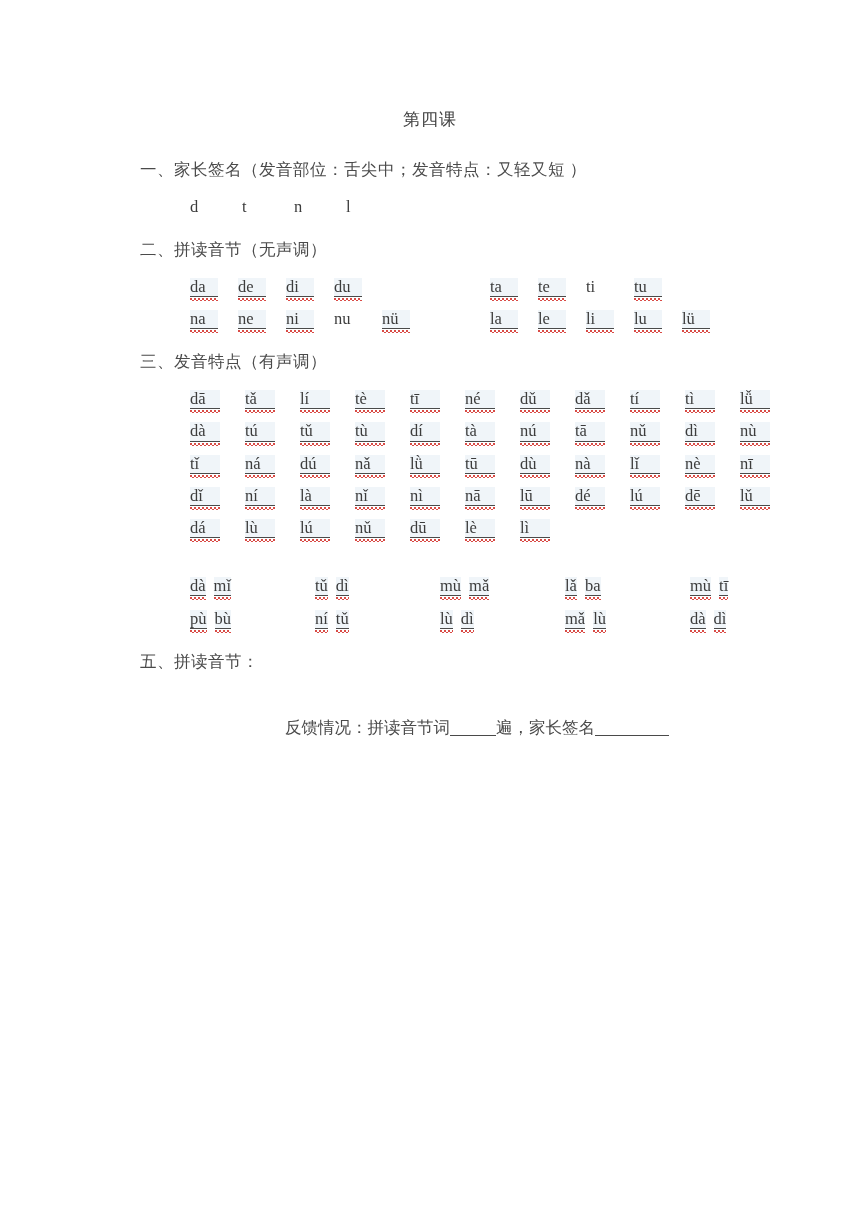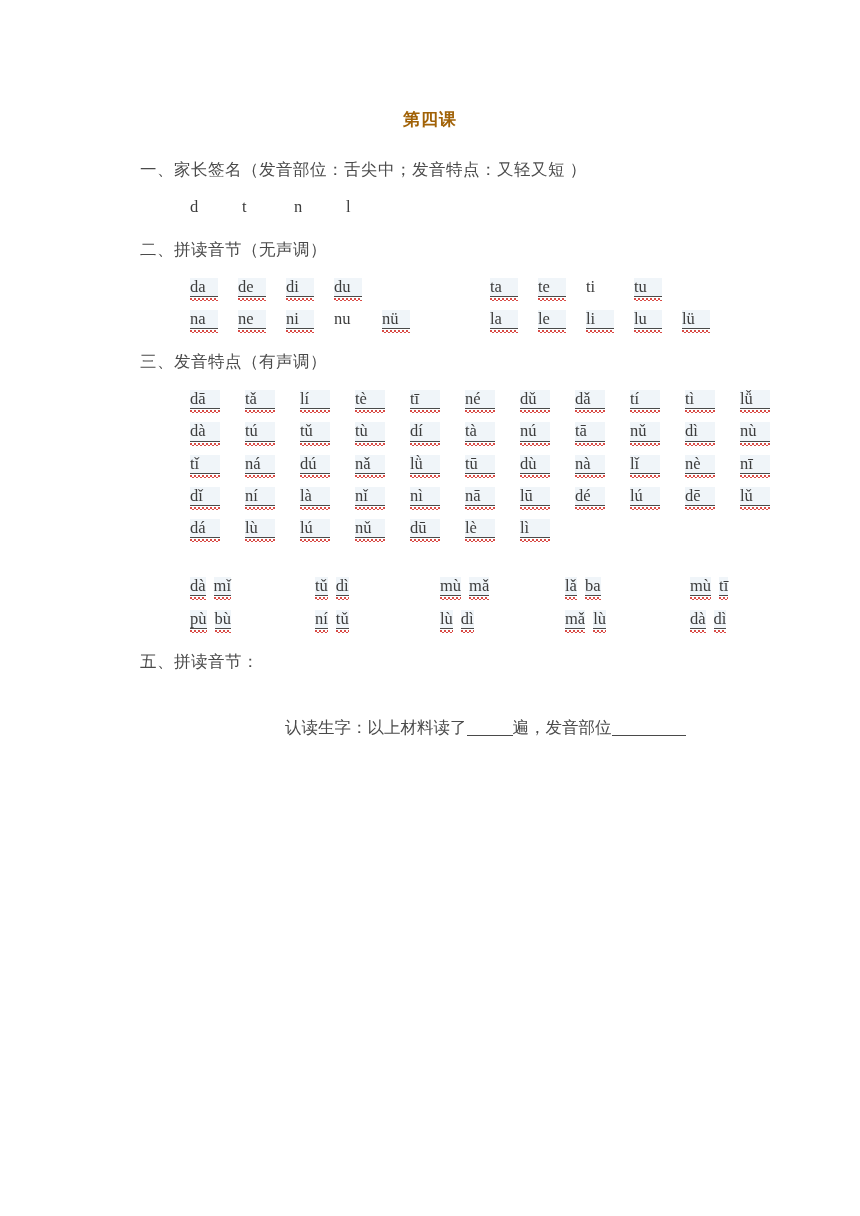--- a/index.html
+++ b/index.html
@@ -23,25 +23,25 @@
     top: 0;
     width: 860px;
     height: 1216px;
     padding: 0;
   }
 
   
   .doc-title {
     text-align: center;
     font-size: 17px;
-    color: #a16207;
+    color: #404040;
     margin: 0;
     padding-top: 108px;
     letter-spacing: 1px;
-    font-weight: bold;
+    font-weight: normal;
     font-family: "Liberation Serif", "DejaVu Serif", serif;
   }
 
   
   .section-heading {
     font-size: 16.5px;
     color: #4a4a4a;
     margin: 0;
     padding-left: 140px;
     letter-spacing: 0.5px;
@@ -167,15 +167,15 @@
   <div style="height:13px"></div>
   <div class="pinyin-row word-row" id="row-s4-1"><span style="display: inline-block; width: 125px;"><span class="syl u hl" style="margin-right: 8px;">pù</span><span class="syl u hl" style="margin-right: 0px;">bù</span></span><span style="display: inline-block; width: 125px;"><span class="syl u hl" style="margin-right: 8px;">ní</span><span class="syl u hl" style="margin-right: 0px;">tǔ</span></span><span style="display: inline-block; width: 125px;"><span class="syl u hl" style="margin-right: 8px;">lù</span><span class="syl u hl" style="margin-right: 0px;">dì</span></span><span style="display: inline-block; width: 125px;"><span class="syl u hl" style="margin-right: 8px;">mǎ</span><span class="syl u hl" style="margin-right: 0px;">lù</span></span><span style="display: inline-block; width: 125px;"><span class="syl u hl" style="margin-right: 8px;">dà</span><span class="syl u hl" style="margin-right: 0px;">dì</span></span></div>
 
   <div class="spacer-md"></div>
 
   <div class="section-heading">五、拼读音节：</div>
   <div class="spacer-sm"></div>
 
   <div class="spacer-lg"></div>
 
-  <div class="feedback-row"><span>认读生字：以上材料读了</span><span class="blank-short"></span><span>遍，发音部位</span><span class="blank-long"></span></div>
+  <div class="feedback-row"><span>反馈情况：拼读音节词</span><span class="blank-short"></span><span>遍，家长签名</span><span class="blank-long"></span></div>
 
 </div>
 
 </body></html>

